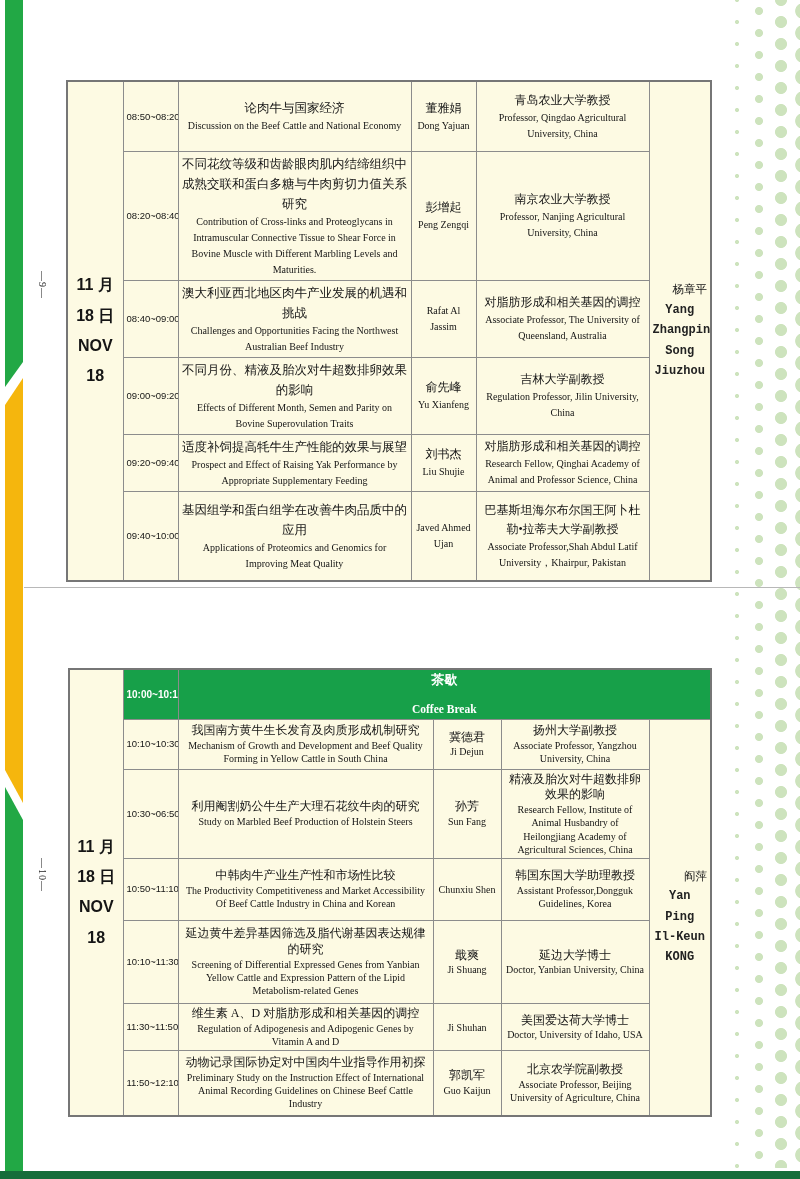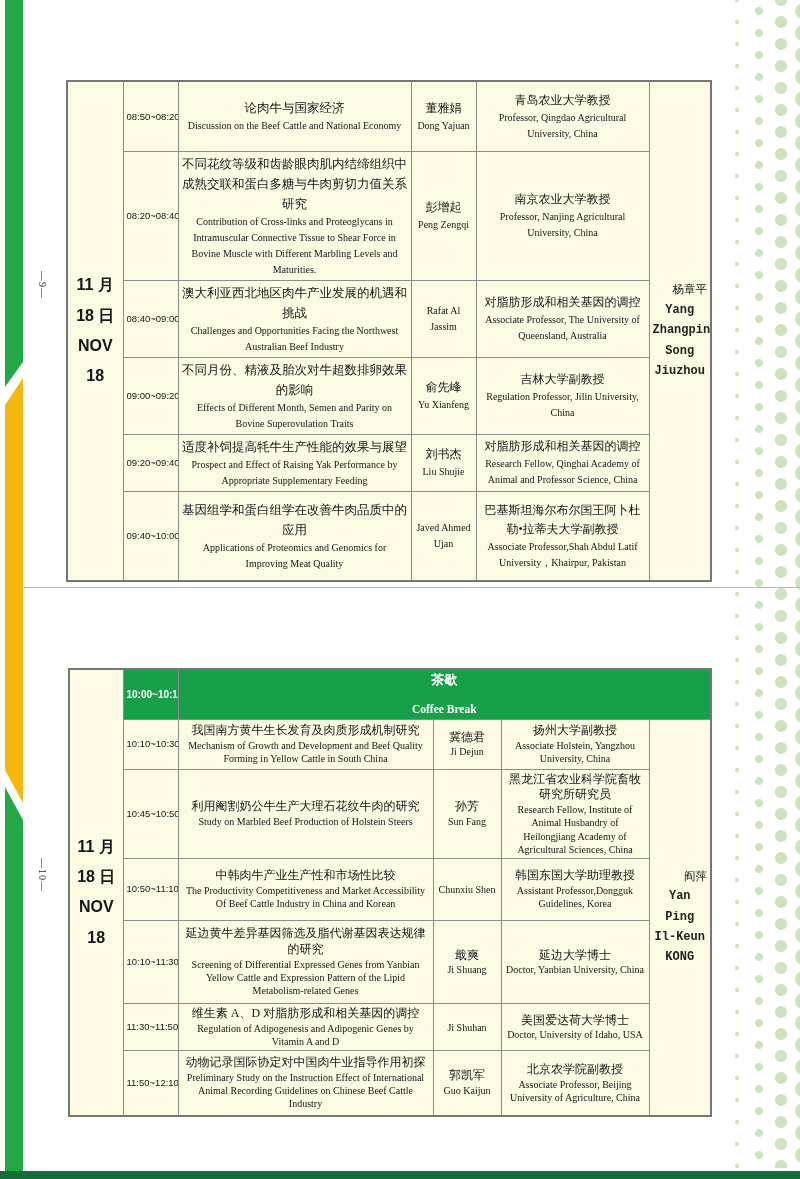--- a/index.html
+++ b/index.html
@@ -210,41 +210,41 @@
           <td class="title-cell">
             <div class="zh">我国南方黄牛生长发育及肉质形成机制研究</div>
             <div class="en">Mechanism of Growth and Development and Beef Quality Forming in Yellow Cattle in South China</div>
           </td>
           <td class="speaker-cell">
             <div class="zh">冀德君</div>
             <div class="en">Ji Dejun</div>
           </td>
           <td class="affil-cell">
             <div class="zh">扬州大学副教授</div>
-            <div class="en">Associate Holstein, Yangzhou University, China</div>
+            <div class="en">Associate Professor, Yangzhou University, China</div>
           </td>
           <td class="chair-cell" rowspan="6">
             <div class="zh">阎萍</div>
             <div class="chair-en">Yan Ping
 Il-Keun
 KONG</div>
           </td>
         </tr>
         <tr style="height: 85px;">
-          <td class="time-cell">10:45~10:50</td>
+          <td class="time-cell">10:30~06:50</td>
           <td class="title-cell">
             <div class="zh">利用阉割奶公牛生产大理石花纹牛肉的研究</div>
             <div class="en">Study on Marbled Beef Production of Holstein Steers</div>
           </td>
           <td class="speaker-cell">
             <div class="zh">孙芳</div>
             <div class="en">Sun Fang</div>
           </td>
           <td class="affil-cell">
-            <div class="zh">黑龙江省农业科学院畜牧研究所研究员</div>
+            <div class="zh">精液及胎次对牛超数排卵效果的影响</div>
             <div class="en">Research Fellow, Institute of Animal Husbandry of Heilongjiang Academy of Agricultural Sciences, China</div>
           </td>
         </tr>
         <tr style="height: 62px;">
           <td class="time-cell">10:50~11:10</td>
           <td class="title-cell">
             <div class="zh">中韩肉牛产业生产性和市场性比较</div>
             <div class="en">The Productivity Competitiveness and Market Accessibility Of Beef Cattle Industry in China and Korean</div>
           </td>
           <td class="speaker-cell">

